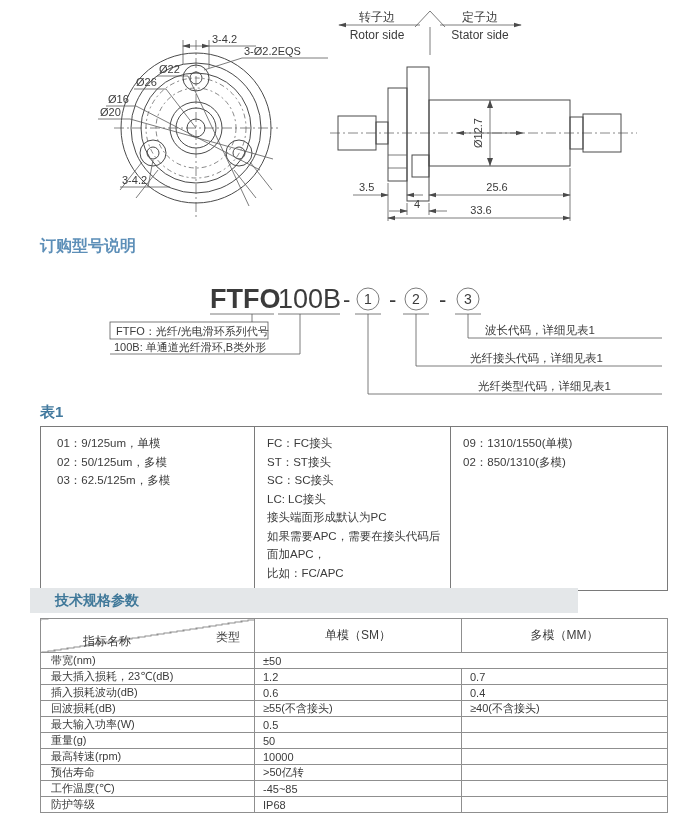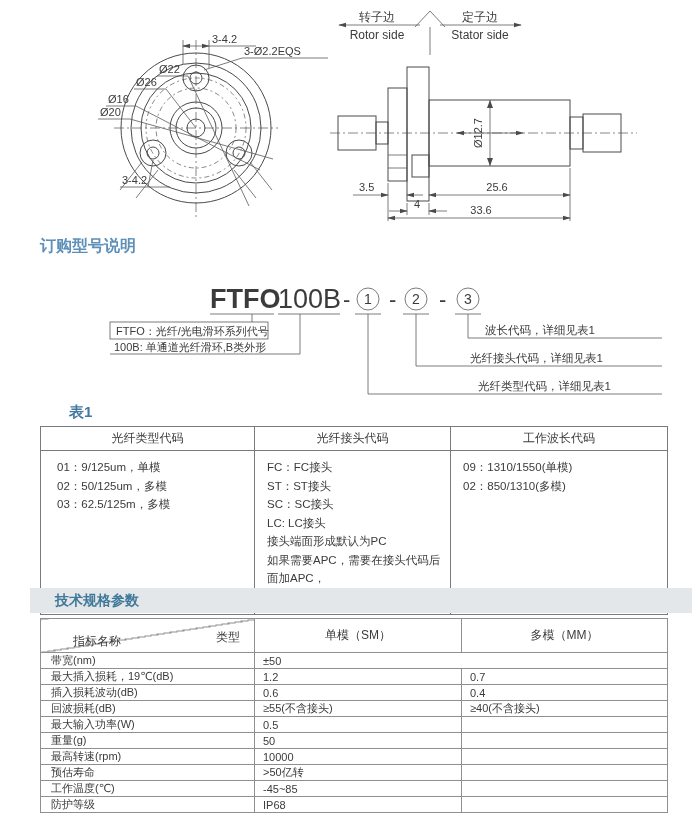--- a/index.html
+++ b/index.html
@@ -7,42 +7,42 @@
         font-family:"Liberation Sans","DejaVu Sans",sans-serif;color:#3b3b3b;}
   svg{position:absolute;}
   svg text{font-family:"Liberation Sans","DejaVu Sans",sans-serif;fill:#3b3b3b;}
   .stroke{stroke:#4a4a4a;stroke-width:1;fill:none;}
   .thin{stroke:#5a5a5a;stroke-width:0.8;fill:none;}
   .cline{stroke:#6a6a6a;stroke-width:0.8;fill:none;stroke-dasharray:10 3 2 3;}
   .dash{stroke:#6a6a6a;stroke-width:0.8;fill:none;stroke-dasharray:5 3 2 3;}
   .dimtxt{font-size:11px;}
   .cjk{font-size:12px;}
   .h-order{position:absolute;left:40px;top:236px;font-size:16px;font-weight:bold;color:#5d8fb8;}
-  .h-t1{position:absolute;left:40px;top:403px;font-size:15px;font-weight:bold;color:#42799e;margin-left:29px;}
-  .spec-bar{position:absolute;left:30px;top:588px;width:662px;height:25px;background:#e4e7e9;}
+  .h-t1{position:absolute;left:40px;top:403px;font-size:15px;font-weight:bold;color:#42799e;}
+  .spec-bar{position:absolute;left:30px;top:588px;width:548px;height:25px;background:#e4e7e9;}
   .spec-bar span{display:inline-block;margin-left:25px;line-height:25px;font-size:14px;font-weight:bold;color:#3f7899;}
   table.t1{position:absolute;left:40px;top:426px;width:628px;border-collapse:collapse;
            font-size:11.5px;color:#3b3b3b;table-layout:fixed;}
   table.t1 th,table.t1 td{border:1px solid #7a7a7a;}
   table.t1 th{height:21px;font-weight:normal;font-size:12px;text-align:center;}
   table.t1 td{vertical-align:top;padding:7px 8px 8px 12px;height:122px;}
   table.t1 td.c1{padding-left:16px;}
   table.t1 td div{line-height:18.5px;}
   table.spec{position:absolute;left:40px;top:618px;width:628px;border-collapse:collapse;
              font-size:11px;color:#3b3b3b;table-layout:fixed;border:1px solid #636363;}
   table.spec th,table.spec td{border:1px solid #8f8f8f;}
   table.spec td{height:14.7px;padding:0 8px;text-align:left;}
   table.spec td.lab{padding-left:10px;}
   table.spec td.ctr{text-align:left;}
   table.spec tr.hd th{height:31px;font-weight:normal;font-size:12px;}
   th.diag{position:relative;background:
      linear-gradient(to bottom right,transparent calc(50% - 0.6px),#8f8f8f calc(50% - 0.6px),
                      #8f8f8f calc(50% + 0.6px),transparent calc(50% + 0.6px));}
   th.diag .t-type{position:absolute;top:10px;right:14px;font-size:12px;}
-  th.diag .t-name{position:absolute;bottom:2px;left:32px;font-size:12px;}
+  th.diag .t-name{position:absolute;bottom:2px;left:42px;font-size:12px;}
 </style>
 </head>
 <body>
 
 <div class="page">
 
   <svg style="left:36px;top:10px;" width="300" height="222" viewBox="0 0 300 222">
     <defs>
       <marker id="fa" markerWidth="10" markerHeight="8" refX="9" refY="4" orient="auto">
         <path d="M0,1 L10,4 L0,7 z" fill="#4a4a4a"></path>
@@ -204,25 +204,20 @@
 
   <div class="h-t1">表1</div>
 
   <table class="t1">
     <colgroup>
         <col style="width:214px">
         <col style="width:196px">
         <col>
       </colgroup>
     <tbody>
-        <tr>
-      <th>光纤类型代码</th>
-      <th>光纤接头代码</th>
-      <th>工作波长代码</th>
-    </tr>
     <tr>
       <td class="c1">
         <div>01：9/125um，单模</div>
         <div>02：50/125um，多模</div>
         <div>03：62.5/125m，多模</div>
       </td>
       <td>
         <div>FC：FC接头</div>
         <div>ST：ST接头</div>
         <div>SC：SC接头</div>
@@ -256,21 +251,21 @@
         <span class="t-name">指标名称</span>
       </th>
       <th>单模（SM）</th>
       <th>多模（MM）</th>
     </tr>
     <tr>
       <td class="lab">带宽(nm)</td>
       <td class="ctr" colspan="2">±50</td>
     </tr>
     <tr>
-      <td class="lab">最大插入损耗，19℃(dB)</td>
+      <td class="lab">最大插入损耗，23℃(dB)</td>
       <td>1.2</td>
       <td>0.7</td>
     </tr>
     <tr>
       <td class="lab">插入损耗波动(dB)</td>
       <td>0.6</td>
       <td>0.4</td>
     </tr>
     <tr>
       <td class="lab">回波损耗(dB)</td>

